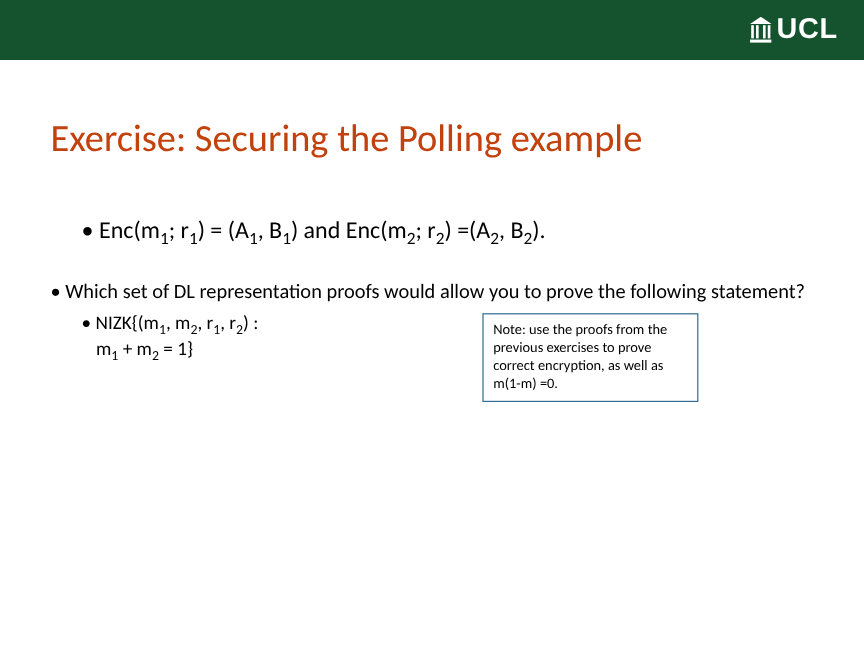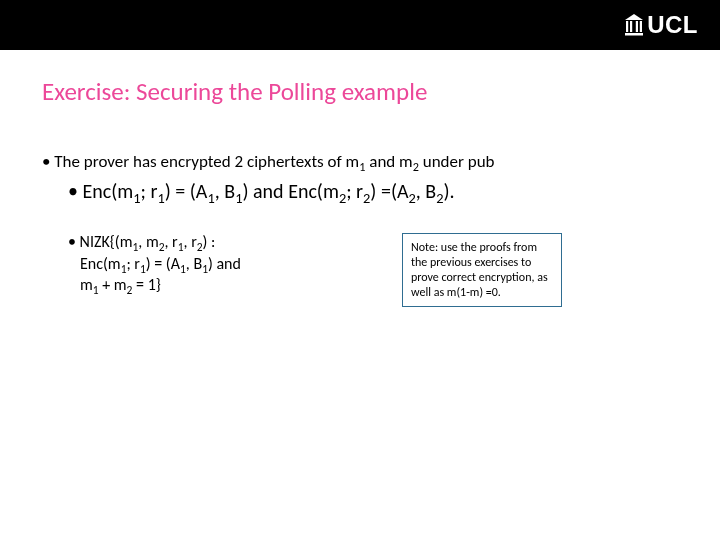--- a/index.html
+++ b/index.html
@@ -6,21 +6,21 @@
   body {
     width: 720px;
     height: 540px;
     background: #ffffff;
     font-family: Calibri, "Segoe UI", Arial, sans-serif;
     color: #000;
     position: relative;
     overflow: hidden;
   }
   .top-bar {
-    background: #000000;
+    background: #14532d;
     height: 50px;
     width: 100%;
     display: flex;
     align-items: center;
     justify-content: flex-end;
     padding-right: 22px;
   }
   .logo {
     display: flex;
     align-items: center;
@@ -30,25 +30,26 @@
     color: #fff;
     font-weight: 900;
     font-size: 24px;
     letter-spacing: 0.5px;
     font-family: Arial, sans-serif;
   }
   .content {
     padding: 26px 42px 0 42px;
   }
   .title {
-    font-size: 25px;
+    font-size: 32px;
     font-weight: 400;
-    color: #ec4899;
+    color: #c2410c;
     margin-bottom: 44px;
     font-family: Calibri, "Segoe UI", sans-serif;
+    margin-top: 20px;
   }
   .bullets {
     font-size: 17px;
     line-height: 1.35;
   }
   .bullet-l1 {
     margin-bottom: 4px;
   }
   .bullet-l1::before {
     content: "• ";
@@ -80,21 +81,21 @@
     content: "• ";
   }
   .nizk-block .cont {
     margin-left: 12px;
   }
   .note-box {
     border: 1.5px solid #2f6d91;
     padding: 6px 8px;
     font-size: 12px;
     line-height: 1.25;
-    width: 160px;
+    width: 180px;
     margin-left: 60px;
     margin-top: 2px;
   }
   sub { font-size: 0.72em; vertical-align: sub; line-height: 0; }
 </style>
 </head>
 <body>
 
 <div class="top-bar">
   <div class="logo">
@@ -110,38 +111,35 @@
     </svg>
     <span class="logo-text">UCL</span>
   </div>
 </div>
 
 <div class="content">
   <h1 class="title">Exercise: Securing the Polling example</h1>
 
   <div class="bullets">
 
-    <div class="bullet-l1">
-      <span>The prover has encrypted 2 ciphertexts of m</span><sub>1</sub><span> and m</span><sub>2</sub><span> under pub</span>
-    </div>
     <div class="bullet-l2">
       <span>Enc(m</span><sub>1</sub><span>; r</span><sub>1</sub><span>) = (A</span><sub>1</sub><span>, B</span><sub>1</sub><span>) and Enc(m</span><sub>2</sub><span>; r</span><sub>2</sub><span>) =(A</span><sub>2</sub><span>, B</span><sub>2</sub><span>).</span>
     </div>
 
     <div class="gap"></div>
 
+    <div class="bullet-l1">
+      <span>Which set of DL representation proofs would allow you to prove the following statement?</span>
+    </div>
 
     <div class="two-col">
       <div class="col-left">
         <div class="nizk-block">
           <div class="first">
             <span>NIZK{(m</span><sub>1</sub><span>, m</span><sub>2</sub><span>, r</span><sub>1</sub><span>, r</span><sub>2</sub><span>) :</span>
-          </div>
-          <div class="cont">
-            <span>Enc(m</span><sub>1</sub><span>; r</span><sub>1</sub><span>) = (A</span><sub>1</sub><span>, B</span><sub>1</sub><span>) and</span>
           </div>
           <div class="cont">
             <span>m</span><sub>1</sub><span> + m</span><sub>2</sub><span> = 1}</span>
           </div>
         </div>
       </div>
       <div class="note-box">Note: use the proofs from the previous exercises to prove correct encryption, as well as m(1-m) =0.</div>
     </div>
 
   </div>

